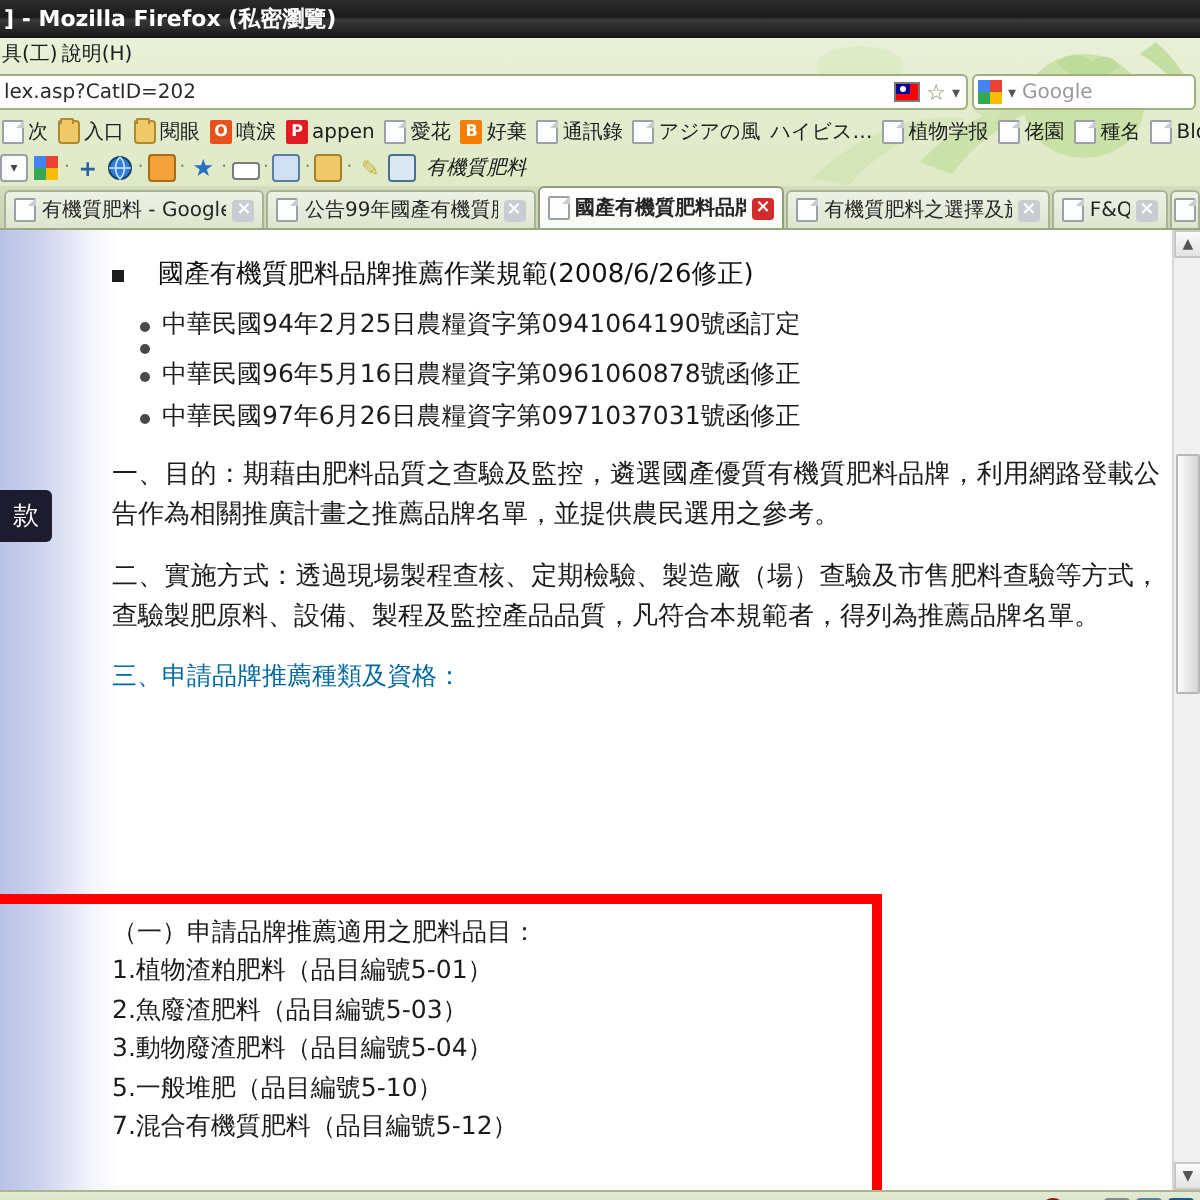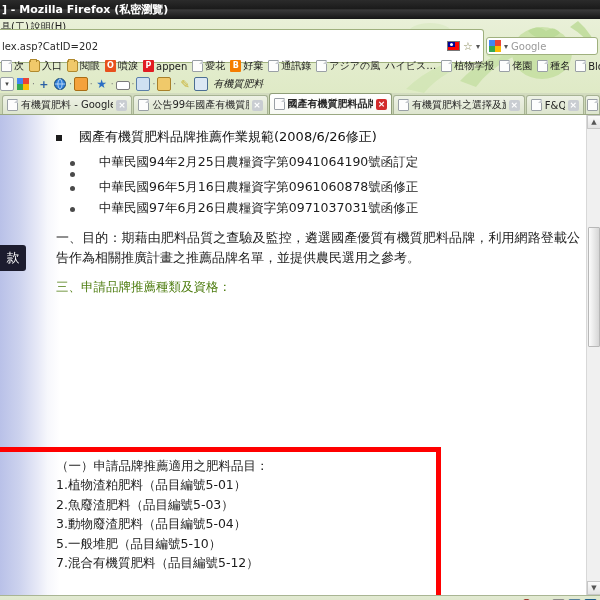--- a/index.html
+++ b/index.html
@@ -44,21 +44,21 @@
   }
 
   .navbar {
     height: 22px;
     display: flex; align-items: center;
     position: relative; z-index: 2;
     padding: 0 2px 0 0;
   }
   .urlbar {
     flex: 1 1 auto;
-    height: 34px;
+    height: 18px;
     background: #ffffff;
     border: 1px solid #9fb07e;
     border-left: none;
     border-radius: 0 3px 3px 0;
     display: flex; align-items: center;
     font-size: 10px; color: #2a2a2a;
     padding-left: 2px;
     overflow: hidden; white-space: nowrap;
     margin-right: 2px;
     position: relative;
@@ -207,28 +207,28 @@
     padding: 8px 6px 0 0;
   }
   .doc-title {
     font-size: 13px; font-weight: normal; color: #111;
     margin: 5px 0 6px 0; display: flex; align-items: baseline; gap: 17px;
   }
   .sq-bullet { display: inline-block; width: 6px; height: 6px; background: #1c1c1c; flex: 0 0 auto; }
   ul.rev-list { list-style: none; margin: 0 0 10px 14px; }
   ul.rev-list li {
     font-size: 12.5px; color: #1c1c1c; line-height: 1.62;
-    display: flex; align-items: baseline; gap: 24px;
+    display: flex; align-items: baseline; gap: 6px;
   }
   .rd-bullet { width: 5px; height: 5px; border-radius: 50%; background: #4a4a4a; flex: 0 0 auto; }
   p.para {
     font-size: 13px; line-height: 1.55; color: #1c1c1c;
     margin: 0 0 11px 0; text-align: justify;
   }
-  .sect3 { font-size: 12.5px; color: #4d7c0f; margin: 0 0 6px 0; }
+  .sect3 { font-size: 12.5px; color: #0369a1; margin: 0 0 6px 0; }
 
   
   .redbox {
     position: absolute;
     left: -45px; top: 332px;
     width: 486px; height: 157px;
     border: 5px solid #ff0000;
     pointer-events: none;
   }
   .boxed-list {
@@ -468,20 +468,21 @@
         <span class="rd-bullet"></span>
         <span>中華民國96年5月16日農糧資字第0961060878號函修正</span>
       </li>
       <li>
         <span class="rd-bullet"></span>
         <span>中華民國97年6月26日農糧資字第0971037031號函修正</span>
       </li>
     </ul>
 
     <p class="para">一、目的：期藉由肥料品質之查驗及監控，遴選國產優質有機質肥料品牌，利用網路登載公告作為相關推廣計畫之推薦品牌名單，並提供農民選用之參考。</p>
+    <p class="para">二、實施方式：透過現場製程查核、定期檢驗、製造廠（場）查驗及市售肥料查驗等方式，查驗製肥原料、設備、製程及監控產品品質，凡符合本規範者，得列為推薦品牌名單。</p>
     <div class="sect3">三、申請品牌推薦種類及資格：</div>
 
     <div class="boxed-list">
       <div class="bl-line">（一）申請品牌推薦適用之肥料品目：</div>
       <div class="bl-line">1.植物渣粕肥料（品目編號5-01）</div>
       <div class="bl-line">2.魚廢渣肥料（品目編號5-03）</div>
       <div class="bl-line">3.動物廢渣肥料（品目編號5-04）</div>
       <div class="bl-line">5.一般堆肥（品目編號5-10）</div>
       <div class="bl-line">7.混合有機質肥料（品目編號5-12）</div>
     </div>

